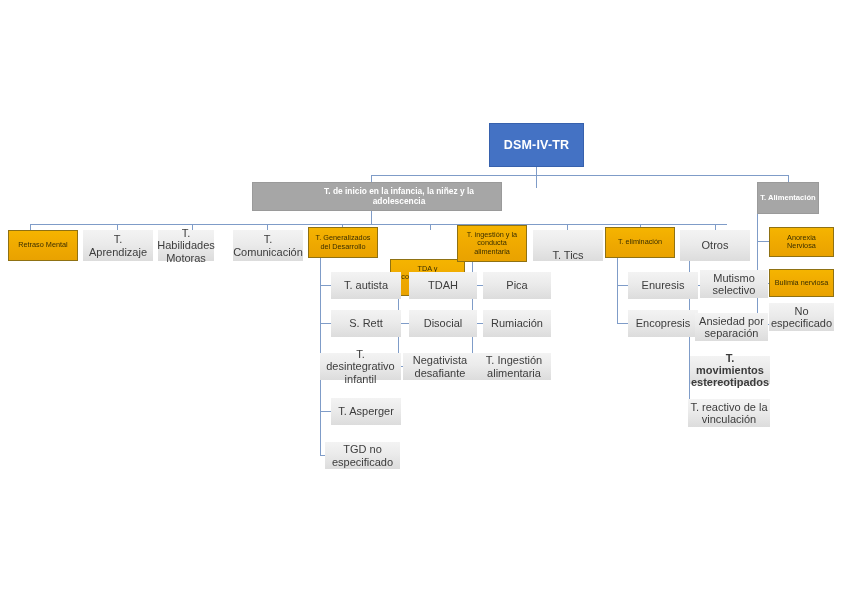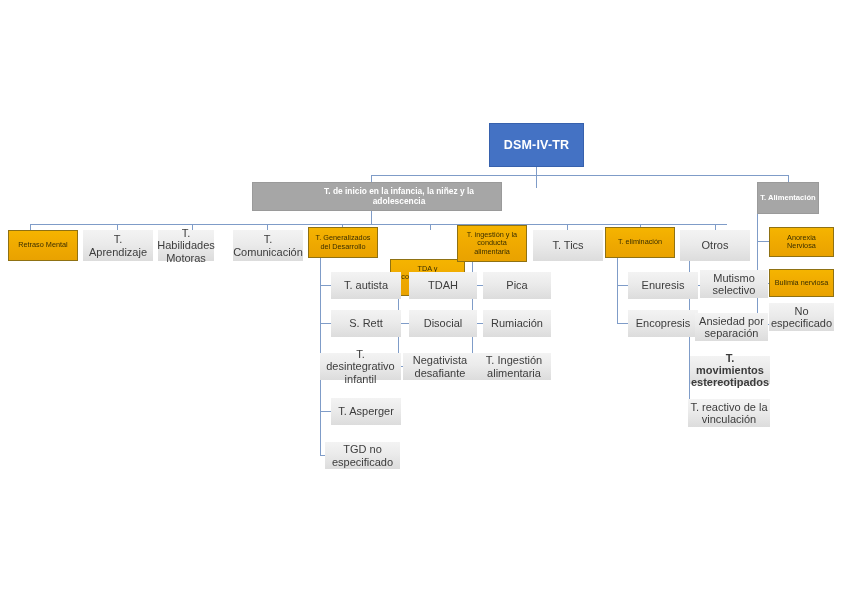--- a/index.html
+++ b/index.html
@@ -146,21 +146,21 @@
   </div>
 
   <div class="node n-orange" style="left:390px;top:225px;width:75px;height:37px;margin-top:34px;">
     <span class="lbl">TDA y comportamiento perturbador</span>
   </div>
 
   <div class="node n-orange" style="left:457px;top:225px;width:70px;height:37px;">
     <span class="lbl">T. ingestión y la conducta alimentaria</span>
   </div>
 
-  <div class="node n-leaf" style="left:533px;top:230px;width:70px;height:31px;">
+  <div class="node n-leaf" style="left:533px;top:230px;width:70px;height:31px;align-items:flex-end;">
     <span class="lbl">T. Tics</span>
   </div>
 
   <div class="node n-orange" style="left:605px;top:227px;width:70px;height:31px;">
     <span class="lbl">T. eliminación</span>
   </div>
 
   <div class="node n-leaf" style="left:680px;top:230px;width:70px;height:31px;">
     <span class="lbl">Otros</span>
   </div>

